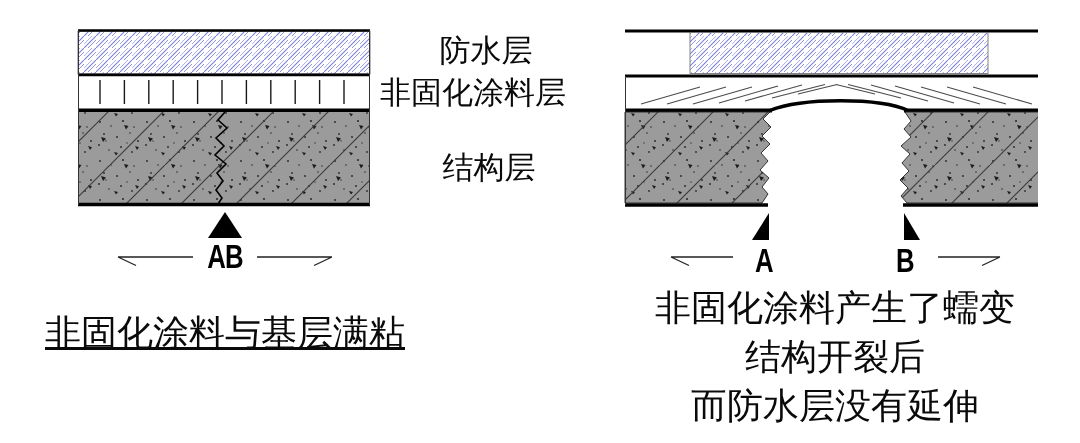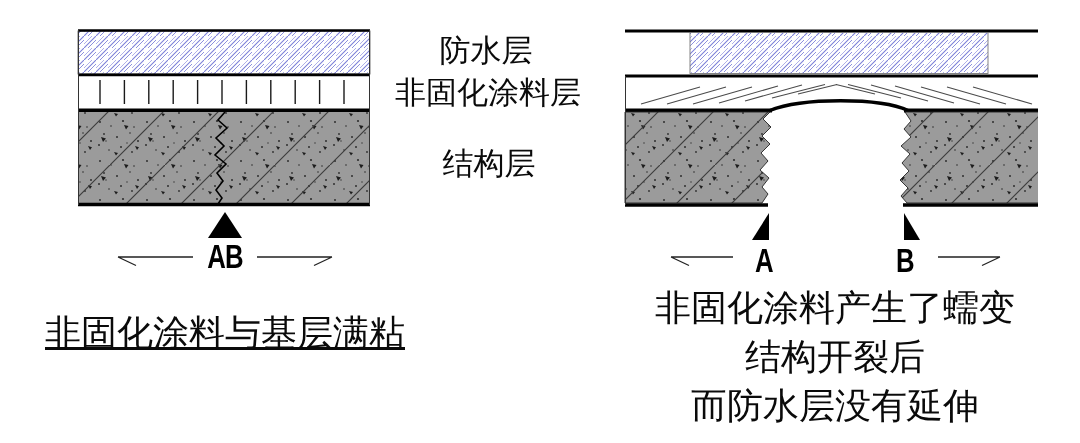--- a/index.html
+++ b/index.html
@@ -173,22 +173,22 @@
       <polygon points="769,213 769,240 752,240" fill="#000"></polygon>
       <polygon points="904,213 920,240 904,240" fill="#000"></polygon>
       <g stroke="#222" stroke-width="1.3" fill="none">
         <path d="M671 257 H733 M671 257 L689 265.5"></path>
         <path d="M938 257 H1000 M1000 257 L982 265.5"></path>
       </g>
     </g>
   </svg>
 
   <div class="lbl" style="left:486px;top:50px;">防水层</div>
-  <div class="lbl" style="left:488px;top:92px;">非固化涂料层</div>
-  <div class="lbl" style="left:489px;top:163px;">结构层</div>
+  <div class="lbl" style="left:473px;top:92px;">非固化涂料层</div>
+  <div class="lbl" style="left:489px;top:169px;font-family:Liberation Mono, monospace;">结构层</div>
 
   <div class="marker" style="left:225px;top:256px;">AB</div>
   <div class="marker" style="left:764px;top:260px;">A</div>
   <div class="marker" style="left:905px;top:260px;">B</div>
 
   <div class="caption" id="caption-left" style="left:225px;top:308px;text-decoration:underline;">
     <div class="cline">非固化涂料与基层满粘</div>
   </div>
   <div class="caption" id="caption-right" style="left:835px;top:283px;">
     <div class="cline">非固化涂料产生了蠕变</div>

